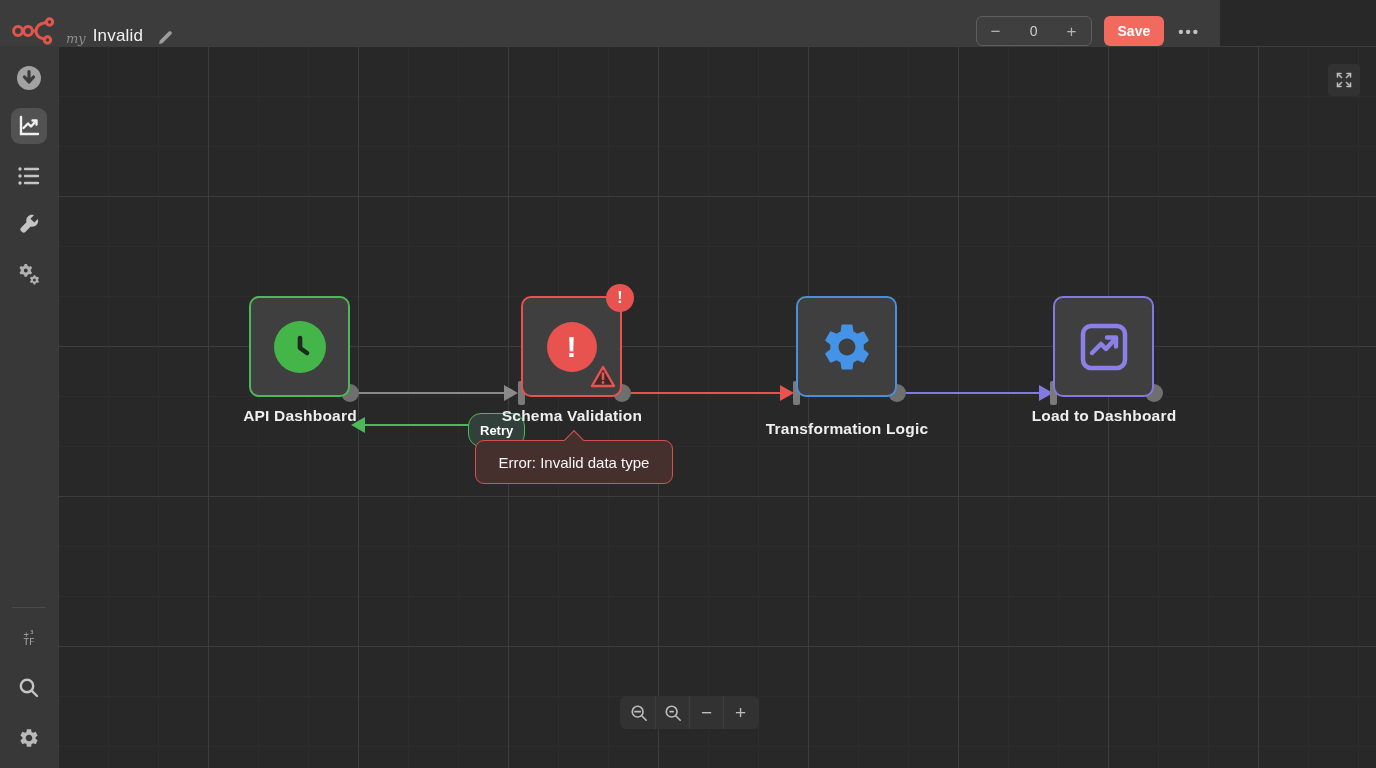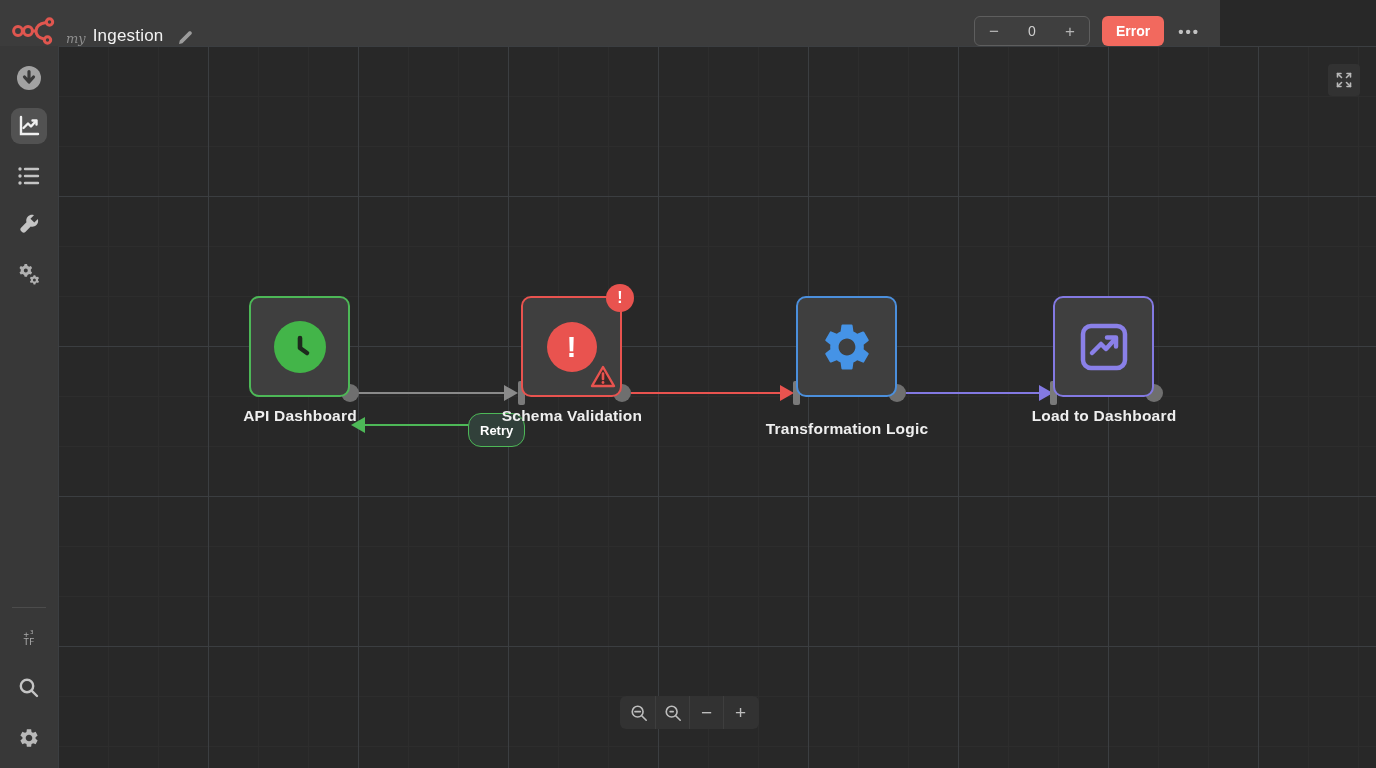--- a/index.html
+++ b/index.html
@@ -108,34 +108,34 @@
         <circle cx="7" cy="15" r="4.4"></circle>
         <circle cx="17" cy="15" r="4.4"></circle>
         <path d="M21.5 15 H26"></path>
         <path d="M35 6.5 C28 7.5 25 11 25 15 C25 19 28 22 33 23"></path>
         <circle cx="38.5" cy="6" r="3.2"></circle>
         <circle cx="36.5" cy="24" r="3.2"></circle>
       </g>
     </svg>
   </div>
   <span class="title-prefix">my</span>
-  <span class="wf-title">Ingestion</span>
+  <span class="wf-title">Invalid</span>
   <span class="edit-pencil">
     <svg width="17" height="17" viewBox="0 0 17 17">
       <path d="M2 15 L2.8 11.6 L11.8 2.6 C12.4 2 13.4 2 14 2.6 L14.4 3 C15 3.6 15 4.6 14.4 5.2 L5.4 14.2 Z" fill="#9c9c9c"></path>
     </svg>
   </span>
 
   <div class="topbar-right">
     <div class="stepper">
       <button>−</button>
       <span class="stepper-value">0</span>
       <button>+</button>
     </div>
-    <button class="save-btn">Error</button>
+    <button class="save-btn">Save</button>
     <span class="menu-dots">•••</span>
   </div>
 </header>
 
 <nav class="sidebar">
   <div style="height:14px"></div>
 
   <div class="side-item" style="margin-bottom:12px;">
     <svg width="26" height="26" viewBox="0 0 26 26">
       <circle cx="13" cy="13" r="12" fill="#a2a2a2"></circle>
@@ -258,20 +258,24 @@
     <div class="warn-tri">
       <svg width="26" height="23" viewBox="0 0 26 23">
         <path d="M13 2 L24 21 H2 Z" fill="#3c2a28" stroke="var(--red)" stroke-width="2.4" stroke-linejoin="round"></path>
         <path d="M13 8.5 V14" stroke="var(--red)" stroke-width="2.6" stroke-linecap="round"></path>
         <circle cx="13" cy="17.5" r="1.4" fill="var(--red)"></circle>
       </svg>
     </div>
   </div>
   <div class="node-label" style="left:404px;top:361px;">Schema Validation</div>
 
+  <div class="error-tooltip">
+    <div class="tooltip-caret"></div>
+    <span>Error: Invalid data type</span>
+  </div>
 
   <div class="node blue" style="left:738px;top:250px;">
     <svg width="56" height="56" viewBox="0 0 24 24">
       <path fill="#4593e6" fill-rule="evenodd" d="M19.14,12.94c0.04-0.3,0.06-0.61,0.06-0.94c0-0.32-0.02-0.64-0.07-0.94l2.03-1.58c0.18-0.14,0.23-0.41,0.12-0.61 l-1.92-3.32c-0.12-0.22-0.37-0.29-0.59-0.22l-2.39,0.96c-0.5-0.38-1.03-0.7-1.62-0.94L14.4,2.81c-0.04-0.24-0.24-0.41-0.48-0.41 h-3.84c-0.24,0-0.43,0.17-0.47,0.41L9.25,5.35C8.66,5.59,8.12,5.92,7.63,6.29L5.24,5.33c-0.22-0.08-0.47,0-0.59,0.22L2.74,8.87 C2.62,9.08,2.66,9.34,2.86,9.48l2.03,1.58C4.84,11.36,4.8,11.69,4.8,12s0.02,0.64,0.07,0.94l-2.03,1.58 c-0.18,0.14-0.23,0.41-0.12,0.61l1.92,3.32c0.12,0.22,0.37,0.29,0.59,0.22l2.39-0.96c0.5,0.38,1.03,0.7,1.62,0.94l0.36,2.54 c0.05,0.24,0.24,0.41,0.48,0.41h3.84c0.24,0,0.44-0.17,0.47-0.41l0.36-2.54c0.59-0.24,1.13-0.56,1.62-0.94l2.39,0.96 c0.22,0.08,0.47,0,0.59-0.22l1.92-3.32c0.12-0.22,0.07-0.47-0.12-0.61L19.14,12.94z M12,15.6c-1.98,0-3.6-1.62-3.6-3.6 s1.62-3.6,3.6-3.6s3.6,1.62,3.6,3.6S13.98,15.6,12,15.6z"></path>
     </svg>
   </div>
   <div class="node-label" style="left:679px;top:374px;">Transformation Logic</div>
 
   <div class="node purple" style="left:995px;top:250px;">
     <svg width="54" height="54" viewBox="0 0 54 54">

